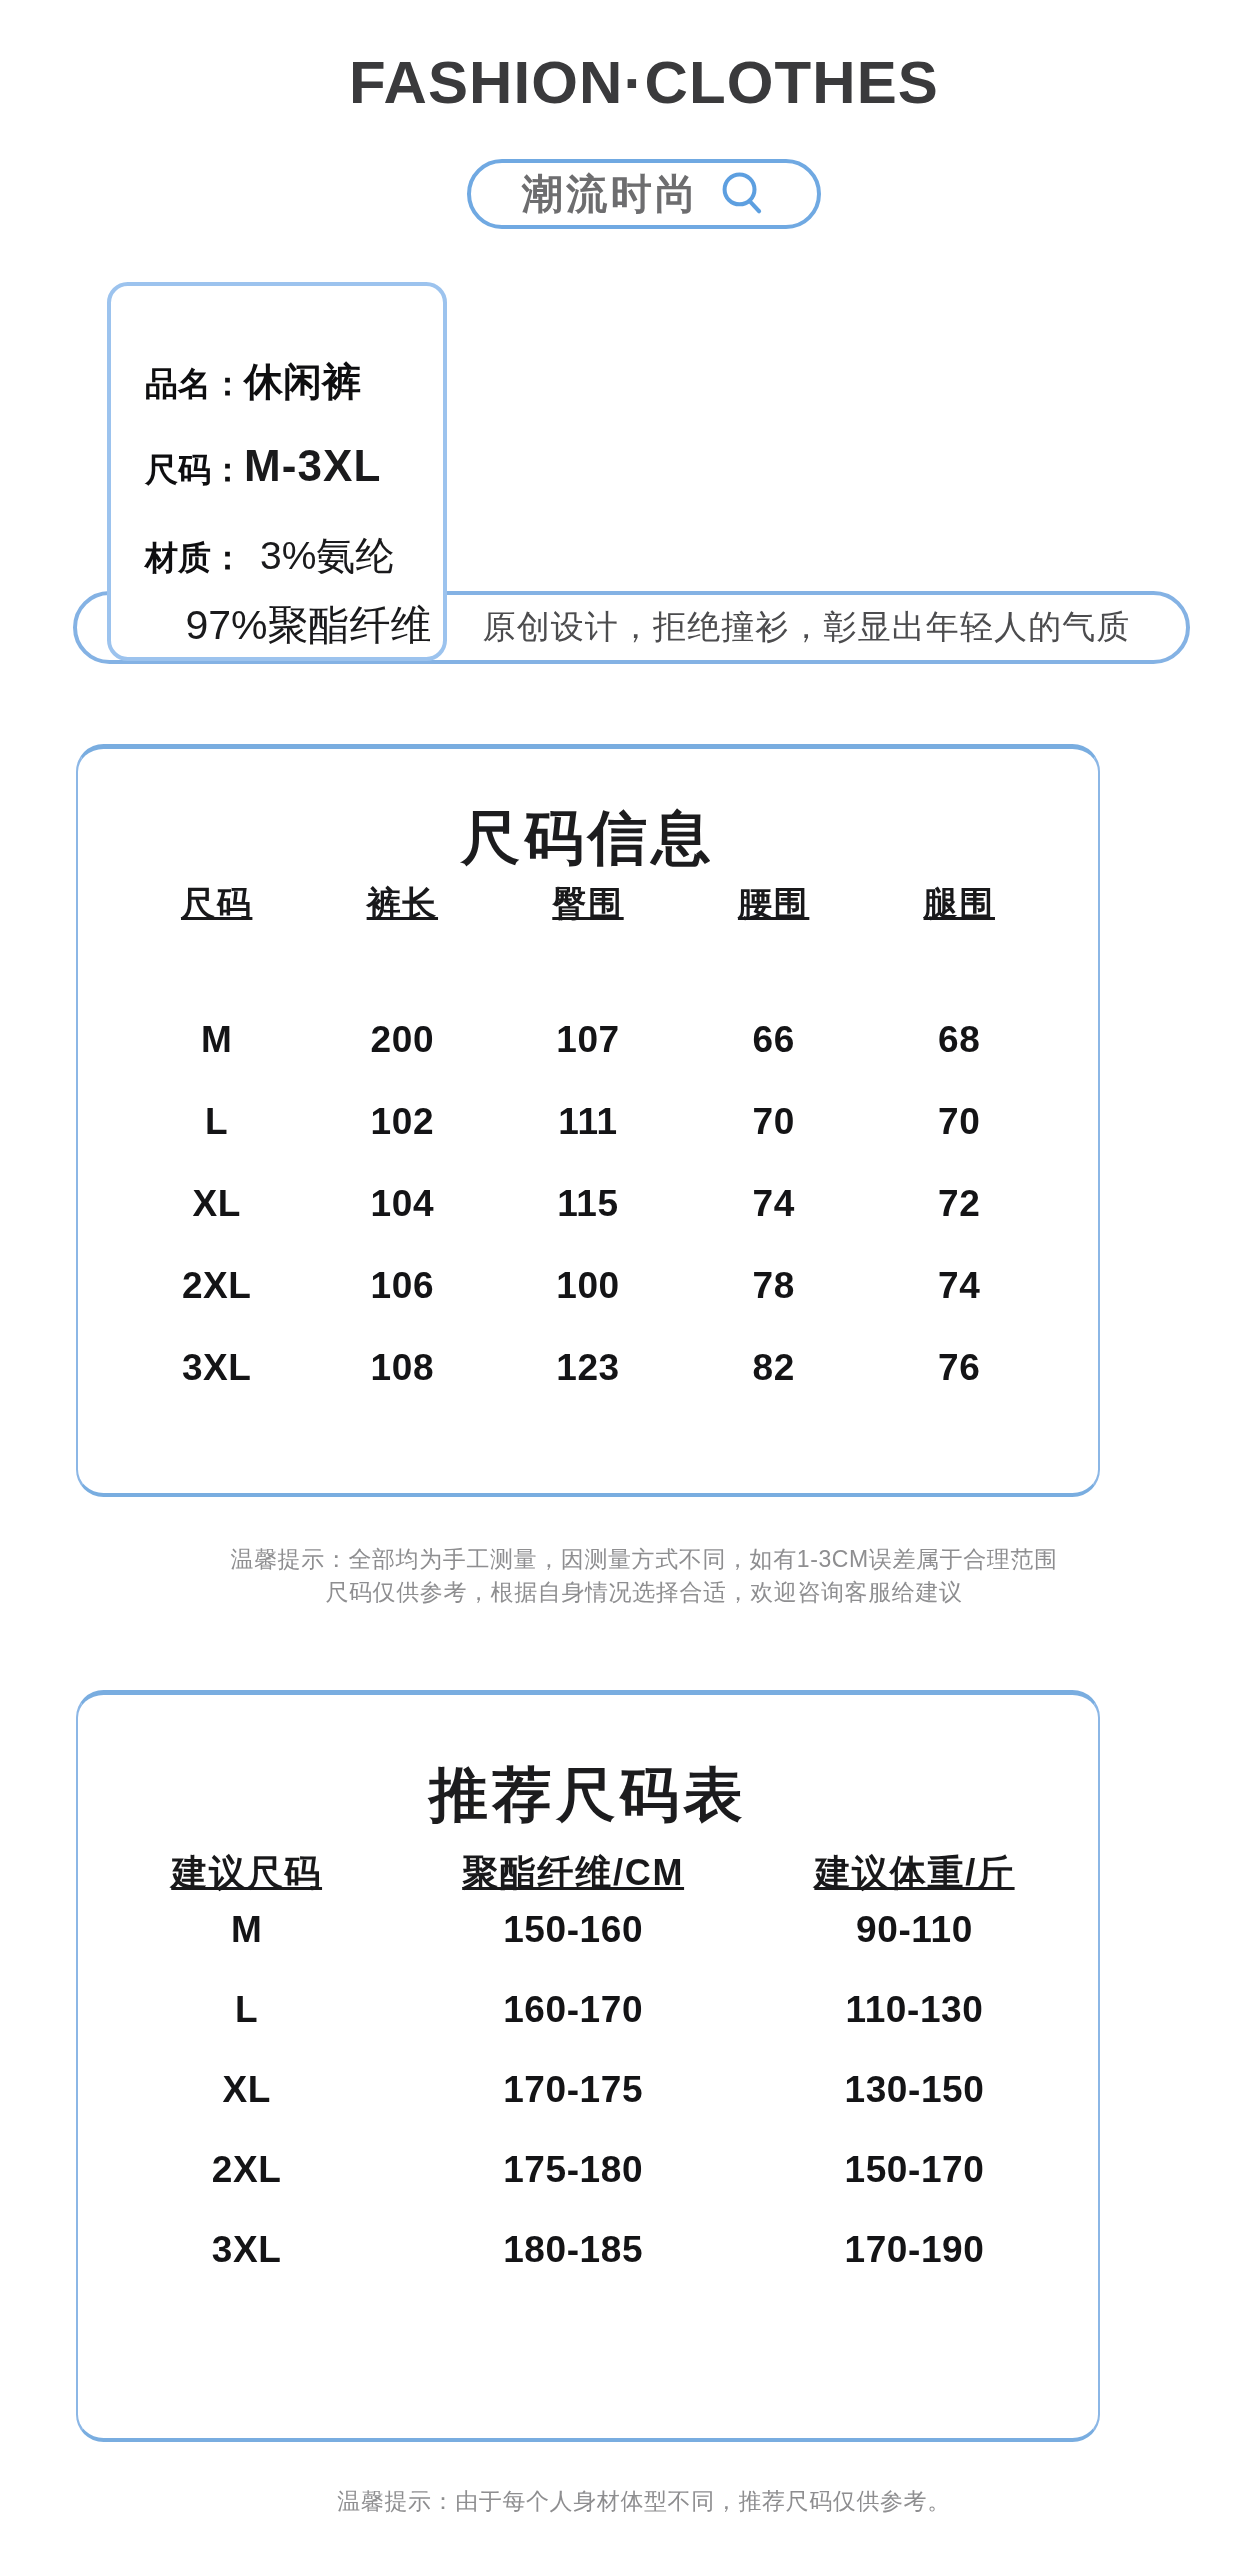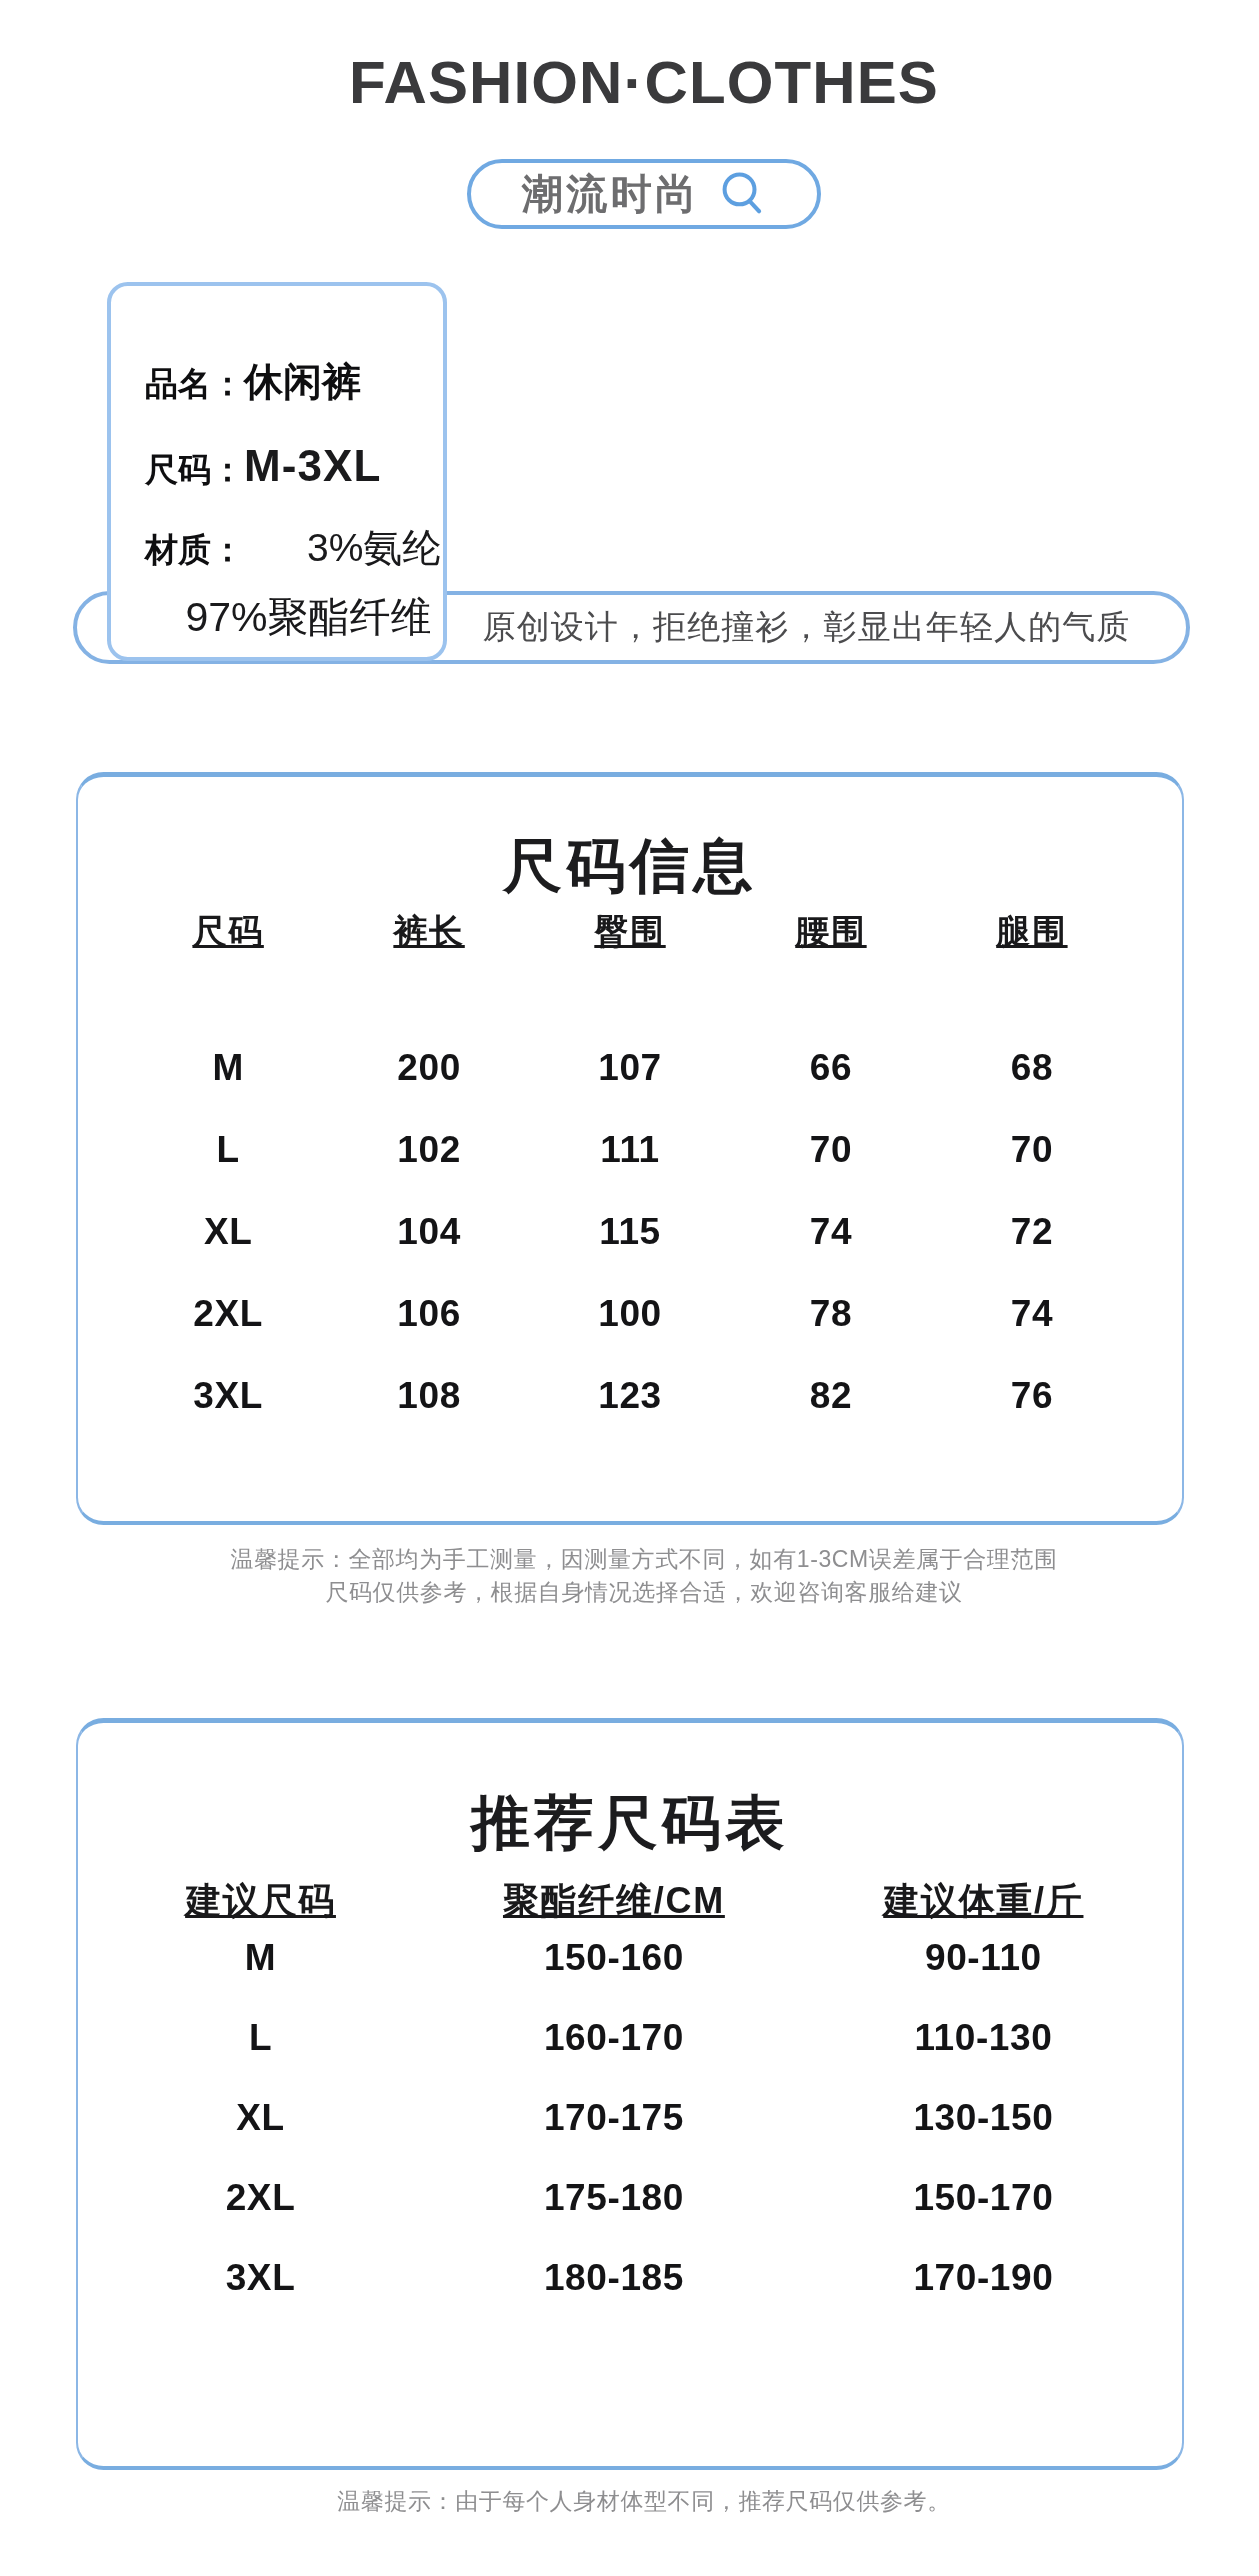--- a/index.html
+++ b/index.html
@@ -40,42 +40,41 @@
     padding:53px 11.5px 0 34px;
   }
   .card-line{display:flex;align-items:baseline;white-space:nowrap;}
   .card-label{font-size:33px;font-weight:700;color:#0e0e10;}
   .name-value{font-size:39px;font-weight:700;color:#0e0e10;}
   .size-value{font-size:44px;font-weight:700;color:#1a1a1c;letter-spacing:1.1px;}
   .mat-value{font-size:39px;font-weight:500;color:#1a1a1c;margin-left:16px;}
   .mat-line2{font-size:41px;font-weight:500;color:#1a1a1c;margin-top:15px;margin-left:1.1px;white-space:nowrap;text-align:right;}
   .gap1{margin-top:16px;}
   .gap2{margin-top:32px;}
-  .gap3{margin-top:28px;gap:47px;}
+  .gap3{margin-top:36px;}
   
   .banner{
     position:absolute;left:73px;top:591px;
     width:1117px;height:73px;box-sizing:border-box;
     border:4.6px solid #84b2e4;border-radius:40px;
     background:#ffffff;z-index:1;
     display:flex;align-items:center;justify-content:center;
     padding-left:390px;padding-right:40px;
   }
   .banner-text{
     font-size:33px;font-weight:500;color:#4c4c4e;letter-spacing:1.1px;white-space:nowrap;
   }
   
   .panel{
-    position:absolute;left:76px;width:1108px;box-sizing:border-box;
+    position:absolute;left:76px;width:1024px;box-sizing:border-box;
     background:#ffffff;
     border:2.3px solid #8cb7e6;
     border-top:5.7px solid #79ade0;
     border-bottom:4.6px solid #79ade0;
     border-radius:27.6px;
-    margin-top:28px;
   }
   .panel-1{top:744px;height:753px;}
   .panel-2{top:1690px;height:752px;}
   .panel-title{
     text-align:center;font-size:59px;font-weight:800;color:#1c1c1e;
     letter-spacing:4.6px;line-height:64px;
   }
   .panel-1 .panel-title{margin-top:57px;}
   .panel-2 .panel-title{margin-top:68px;}
   

